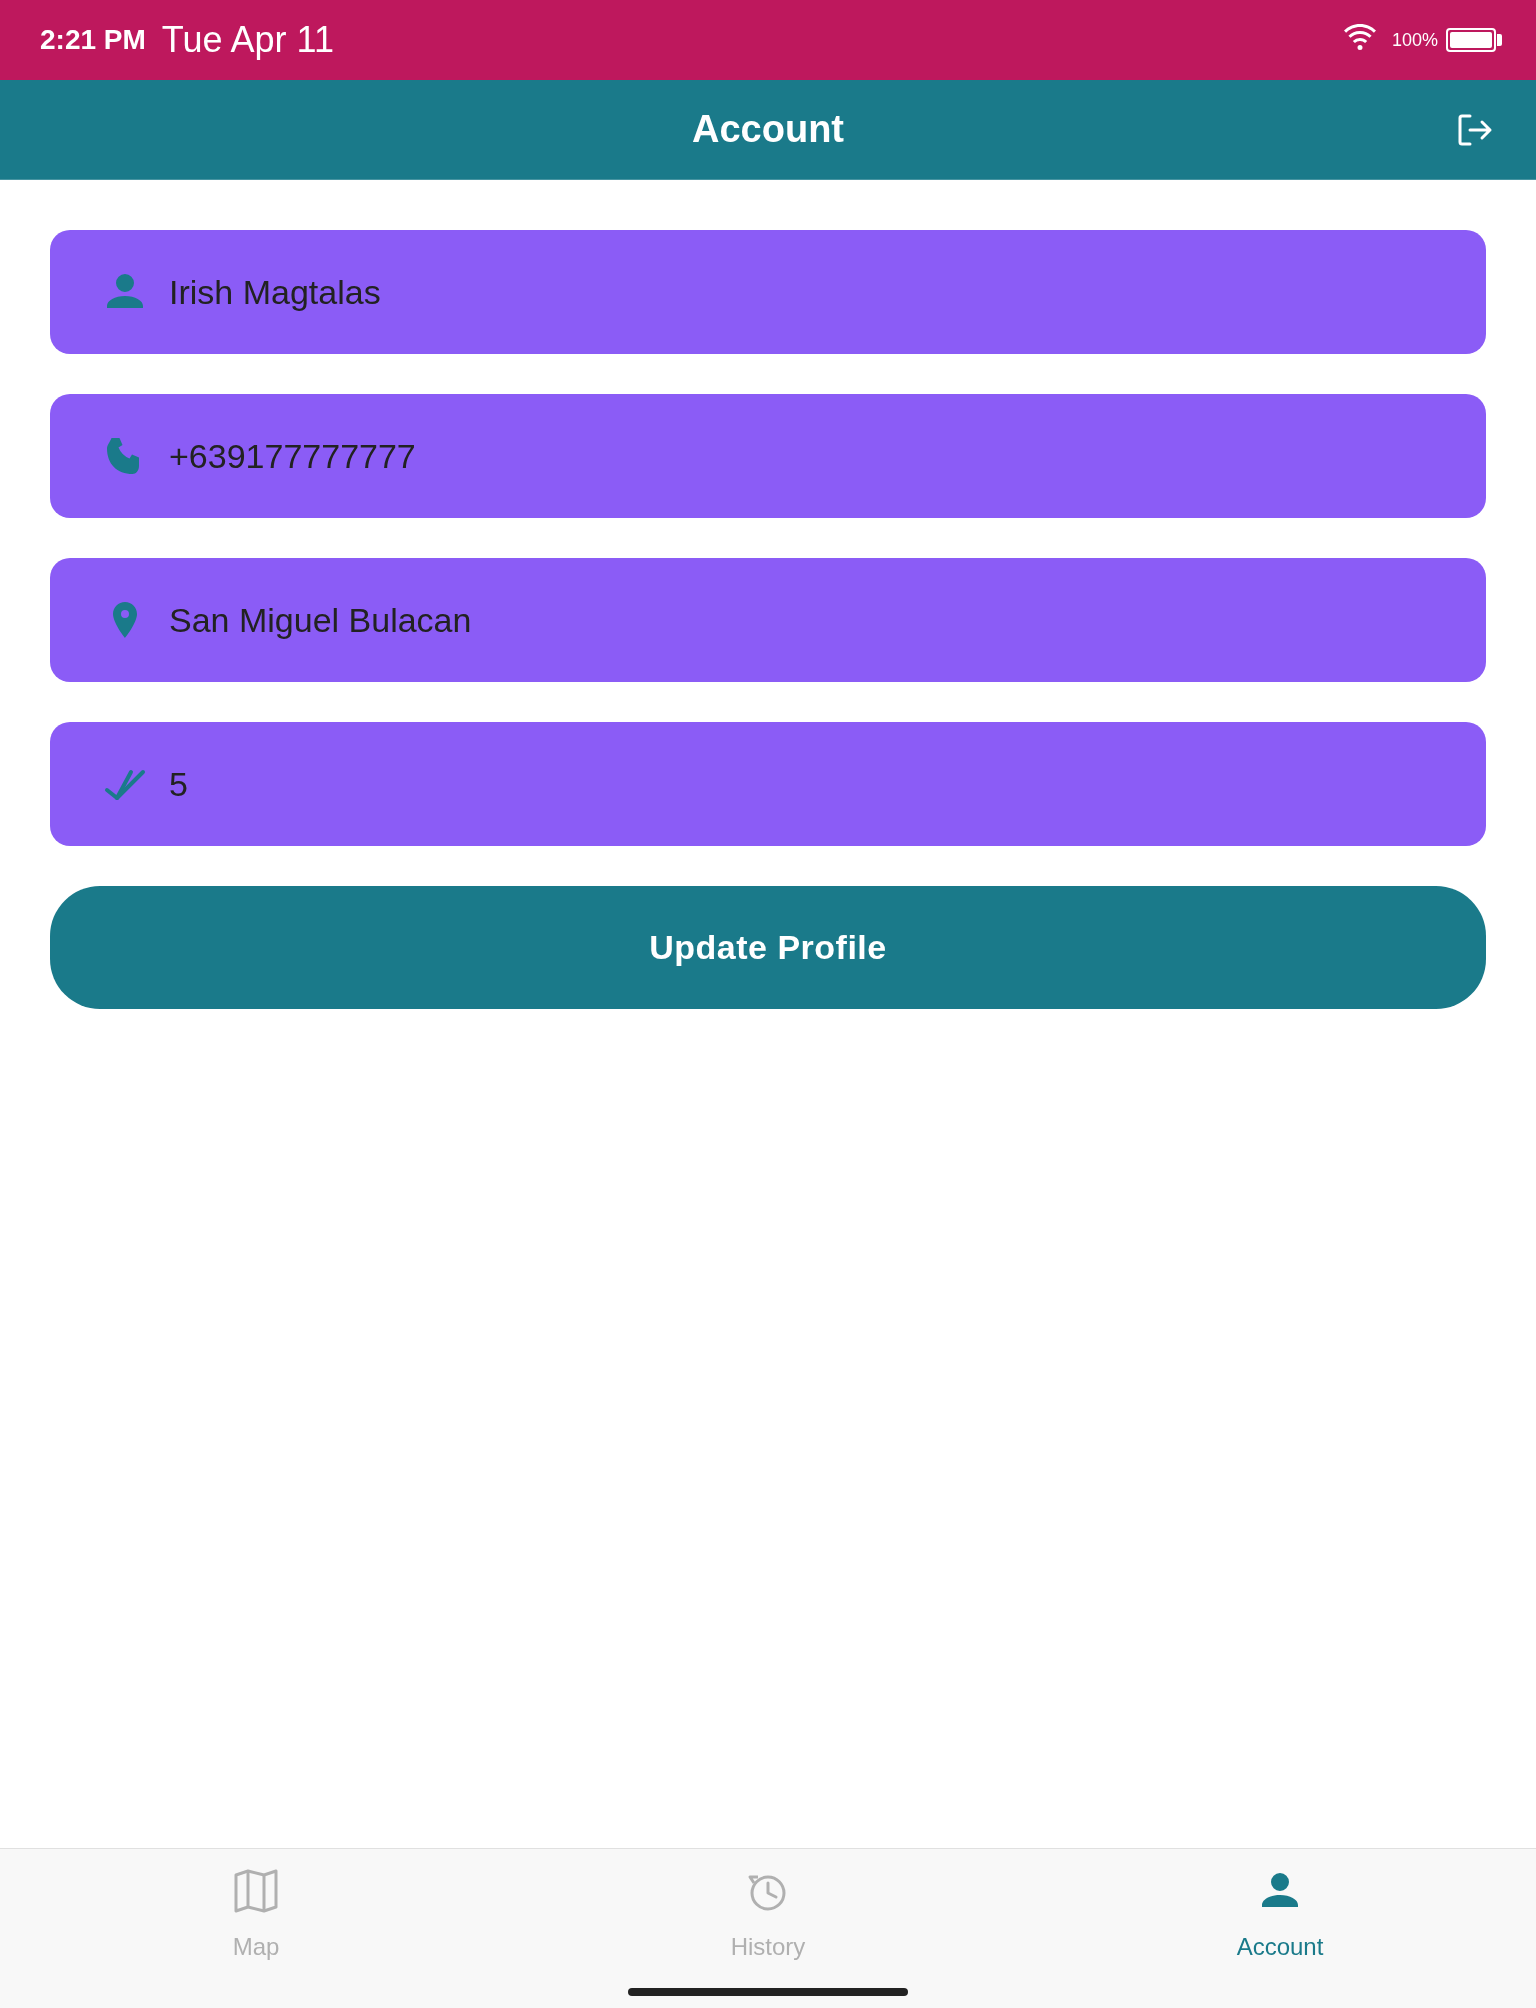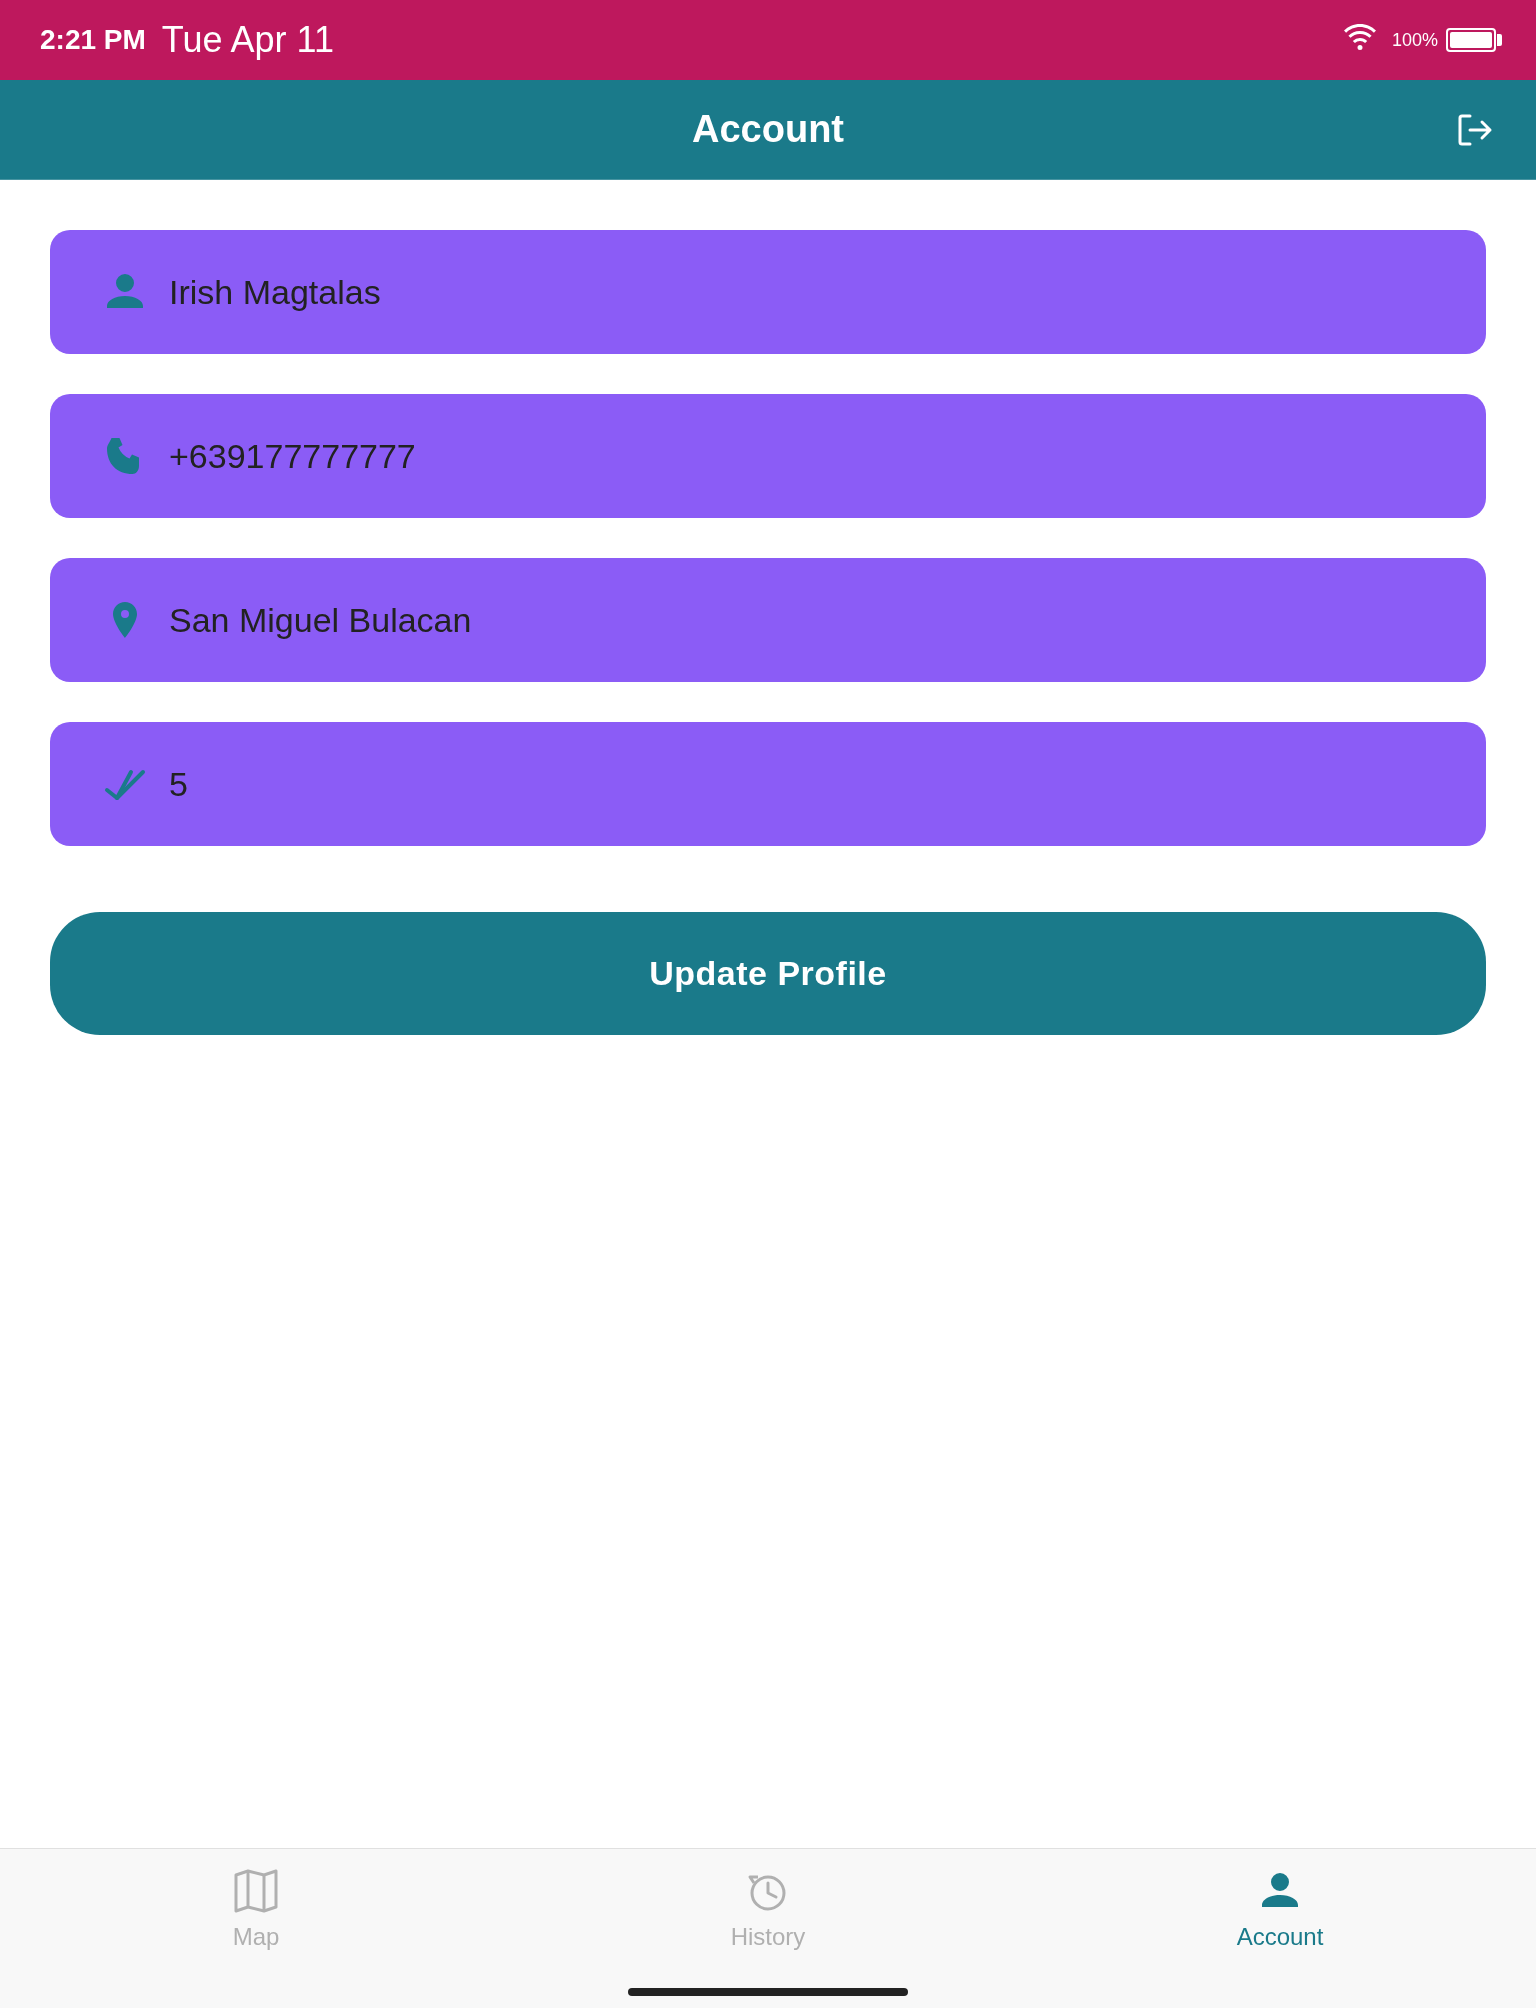--- a/index.html
+++ b/index.html
@@ -161,21 +161,21 @@
     .update-btn {
       background: #1a7a8a;
       color: white;
       border: none;
       border-radius: 50px;
       padding: 42px 60px;
       font-size: 34px;
       font-weight: 600;
       width: 100%;
       cursor: pointer;
-      margin-top: 26px;
+      margin-top: 0;
       letter-spacing: 0.5px;
     }
 
     
     .bottom-nav {
       position: absolute;
       bottom: 0;
       left: 0;
       right: 0;
       height: 160px;
@@ -184,20 +184,21 @@
       display: flex;
       align-items: flex-start;
       padding-top: 20px;
     }
 
     .nav-item {
       flex: 1;
       display: flex;
       flex-direction: column;
       align-items: center;
+      gap: 10px;
       cursor: pointer;
     }
 
     .nav-icon {
       font-size: 44px;
       color: #b0b0b0;
     }
 
     .nav-icon.active {
       color: #1a7a8a;

